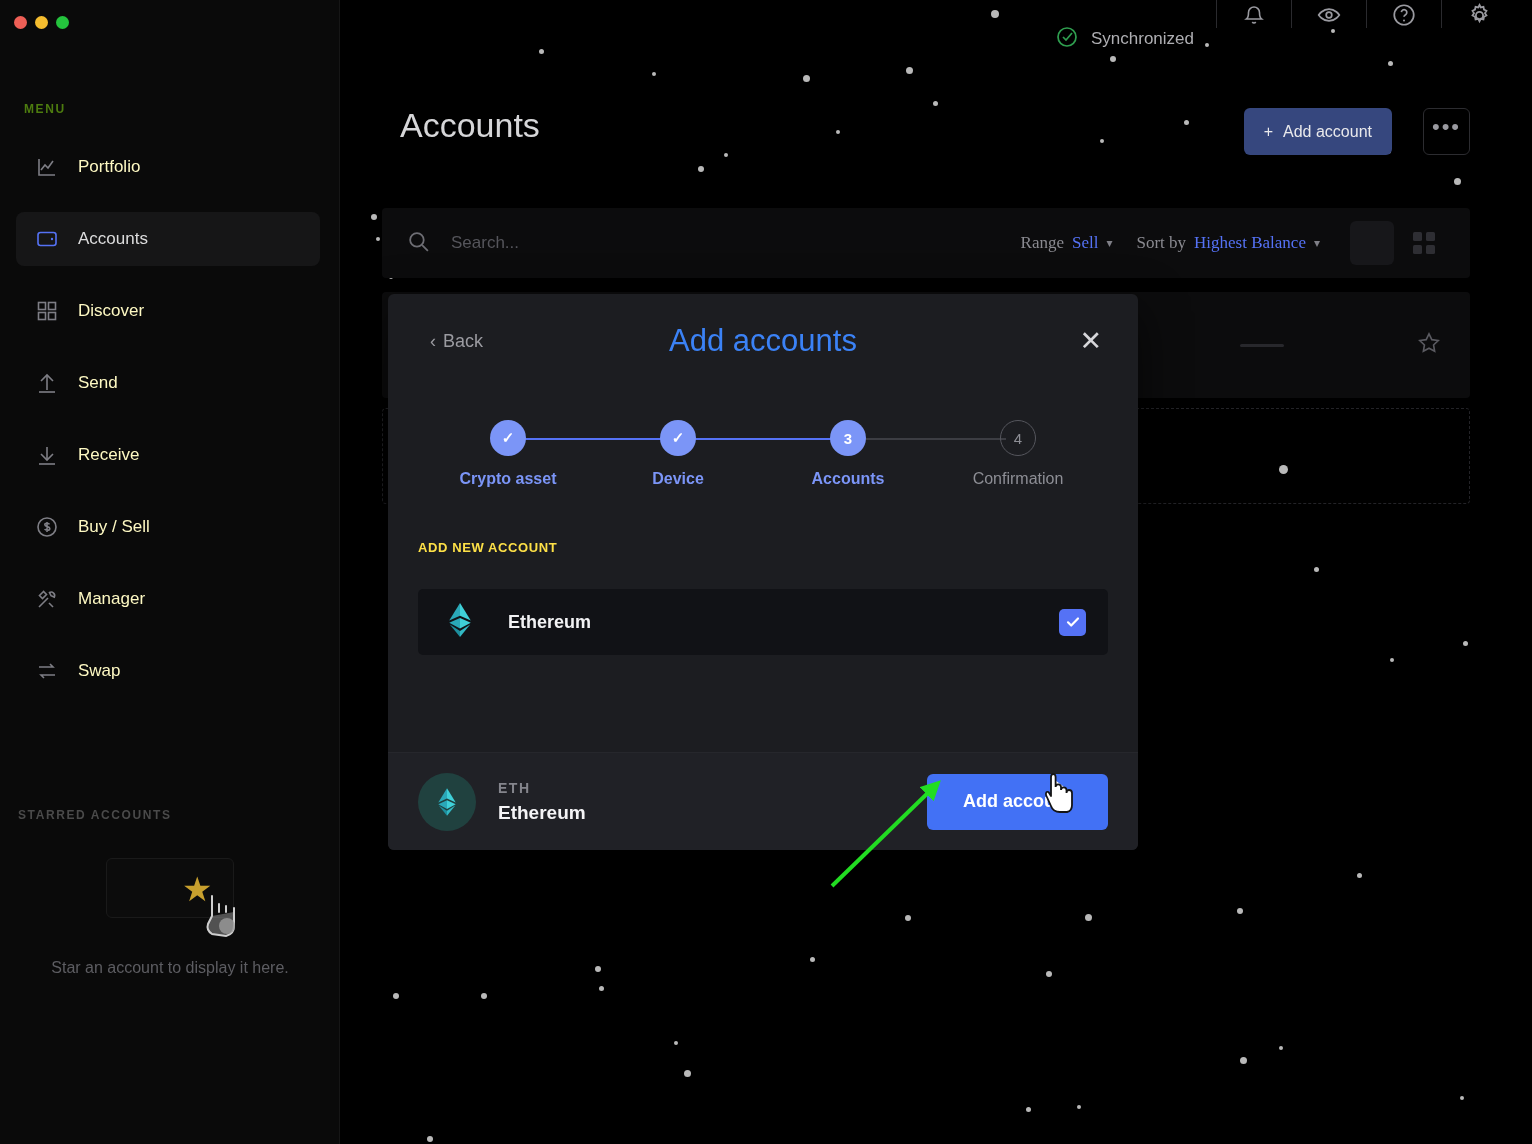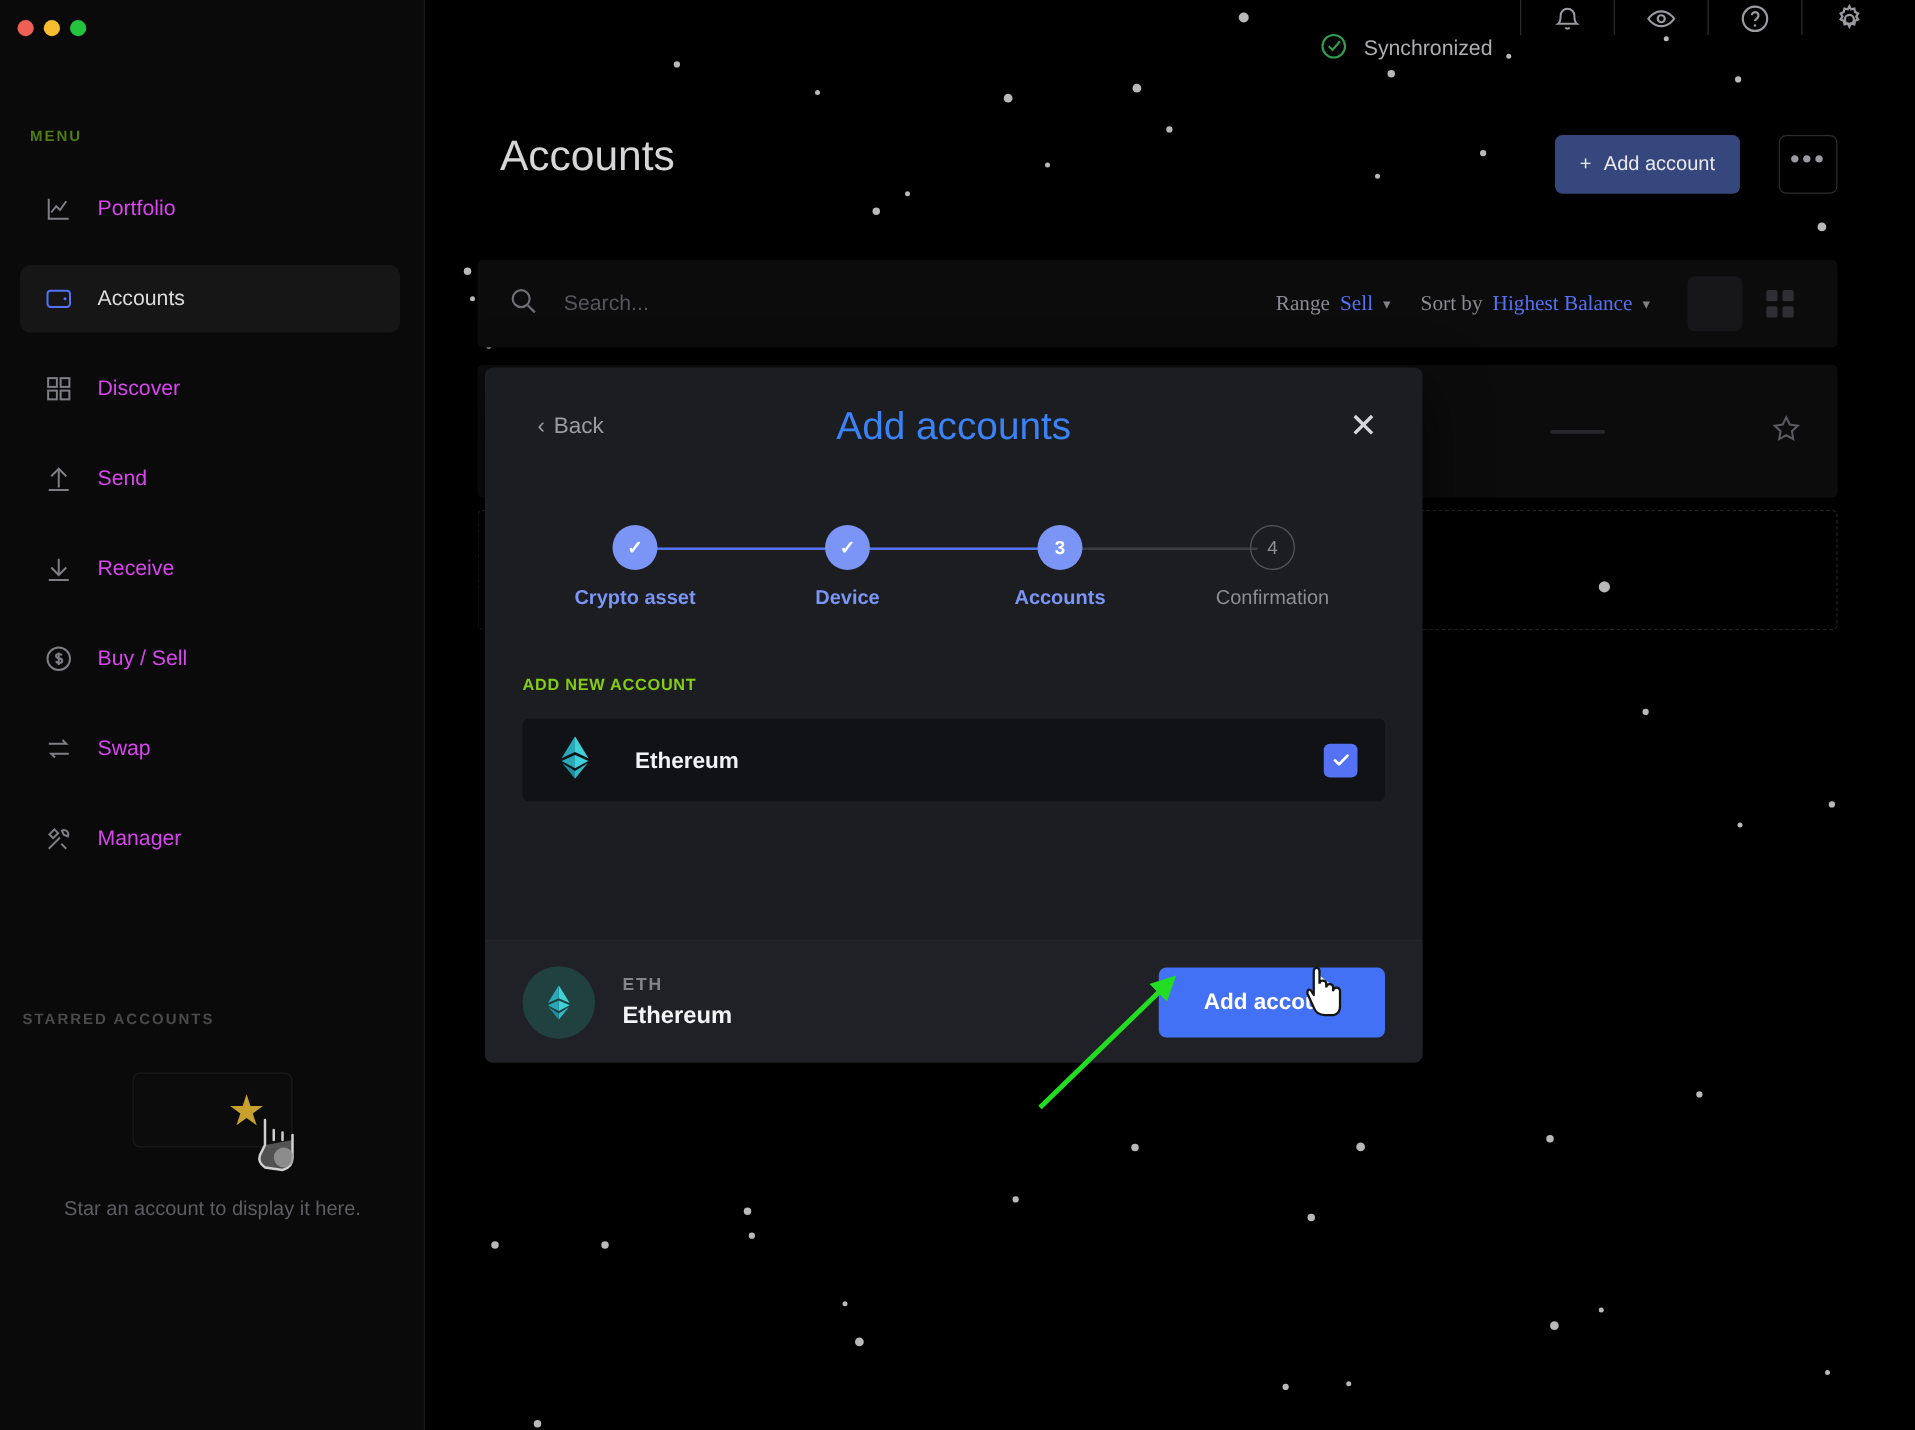--- a/index.html
+++ b/index.html
@@ -49,21 +49,21 @@
 
   .menu-label {
     position: absolute; top: 102px; left: 24px;
     font-size: 12px; letter-spacing: 1.6px; font-weight: 700;
     color: #4d7c0f; text-transform: uppercase;
   }
   .nav { position: absolute; top: 140px; left: 16px; width: 304px; }
   .nav-item {
     display: flex; align-items: center; gap: 18px;
     height: 54px; padding-left: 18px; border-radius: 8px;
-    color: #d946ef; font-size: 17px; margin-bottom: 18px;
+    color: #fef9c3; font-size: 17px; margin-bottom: 18px;
     cursor: pointer;
   }
   .nav-item .ic { width: 26px; height: 26px; display: flex; align-items: center; justify-content: center; }
   .nav-item.active { background: #161617; color: #dcdcdd; }
   .nav-item.active .ic svg { stroke: #5572f5; }
   .nav-item svg { stroke: #7e7e85; fill: none; stroke-width: 1.6; }
 
   .starred-label {
     position: absolute; top: 808px; left: 18px;
     font-size: 12px; letter-spacing: 1.6px; font-weight: 700;
@@ -207,21 +207,21 @@
     font-size: 15px; font-weight: 700; color: #fff;
     background: #7b95f7;
   }
   .dot.pending { background: transparent; border: 1.4px solid #55565d; color: #8d8e95; font-weight: 400; }
   .step-label { margin-top: 14px; font-size: 16px; color: #7b95f7; font-weight: 700; white-space: nowrap; }
   .step.pending .step-label { color: #8d8e95; font-weight: 400; }
 
   .modal-body { flex: 1; padding: 22px 30px 0 30px; }
   .section-label {
     font-size: 13px; font-weight: 700; letter-spacing: 0.6px;
-    color: #84cc16; margin: 20px 0 20px 0;
+    color: #fde047; margin: 20px 0 34px 0;
   }
   .acct-row {
     background: #111216; border-radius: 5px; height: 66px;
     display: flex; align-items: center; padding: 0 22px 0 28px;
   }
   .acct-name { font-size: 18px; font-weight: 700; color: #f2f2f4; margin-left: 34px; flex: 1; }
   .checkbox {
     width: 27px; height: 27px; border-radius: 5px;
     background: #5572f5; display: flex; align-items: center; justify-content: center;
     cursor: pointer;
@@ -319,36 +319,36 @@
           <svg width="24" height="24" viewBox="0 0 24 24">
               <circle cx="12" cy="12" r="9"></circle>
               <path d="M12 7v10M14.5 9.3c-.4-.8-1.3-1.1-2.5-1.1-1.3 0-2.2.6-2.2 1.6 0 2.4 5 1.2 5 3.7 0 1.1-1 1.8-2.4 1.8-1.3 0-2.3-.4-2.7-1.3"></path>
             </svg>
         </span>
         <span>Buy / Sell</span>
       </div>
       <div class="nav-item">
         <span class="ic">
           <svg width="24" height="24" viewBox="0 0 24 24">
-              <path d="M4 8h14l-3-3"></path>
-              <path d="M20 16H6l3 3"></path>
-            </svg>
-        </span>
-        <span>Swap</span>
-      </div>
-      <div class="nav-item">
-        <span class="ic">
-          <svg width="24" height="24" viewBox="0 0 24 24">
               <path d="M4 20l9-9"></path>
               <path d="M14.5 5.5a3.5 3.5 0 014.8 4.6l-3.3-1.4-1.5-3.2z"></path>
               <path d="M14 16l4 4"></path>
               <path d="M8.5 4.5l-4 4 3 3 4-4z"></path>
             </svg>
         </span>
         <span>Manager</span>
+      </div>
+      <div class="nav-item">
+        <span class="ic">
+          <svg width="24" height="24" viewBox="0 0 24 24">
+              <path d="M4 8h14l-3-3"></path>
+              <path d="M20 16H6l3 3"></path>
+            </svg>
+        </span>
+        <span>Swap</span>
       </div>
     </nav>
 
     <div class="starred-label">STARRED ACCOUNTS</div>
     <div class="starred-box"></div>
     <div class="star-glyph">★</div>
     <div class="hand-cursor">
       <svg width="42" height="48" viewBox="0 0 42 48">
         <path d="M12 6 L12 26 M12 26 L8 34 Q6 40 12 44 L26 46 Q34 44 34 36 L34 22 M34 22 L34 18 M26 22 L26 16 M19 22 L19 14" stroke="#cfcfcf" stroke-width="2" fill="#8d8d8d" fill-opacity="0.55" stroke-linecap="round"></path>
         <circle cx="27" cy="36" r="8" fill="#9b9b9b" fill-opacity="0.8"></circle>

